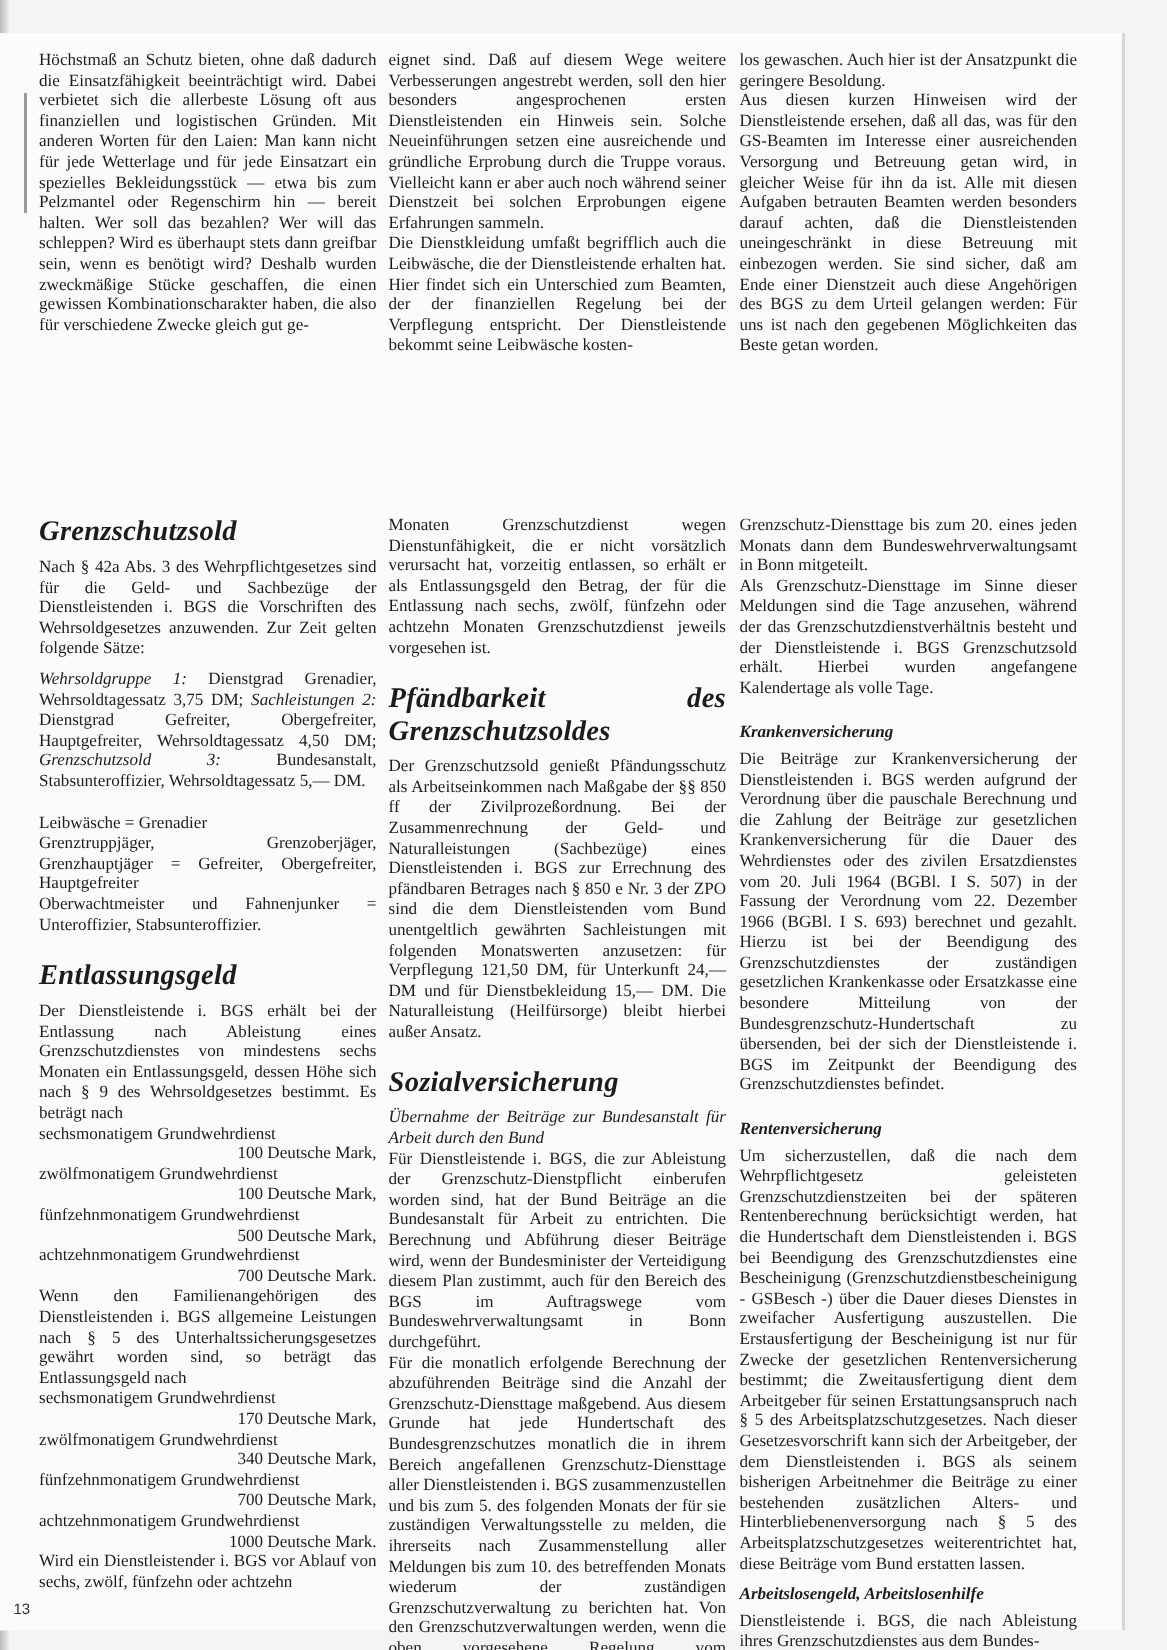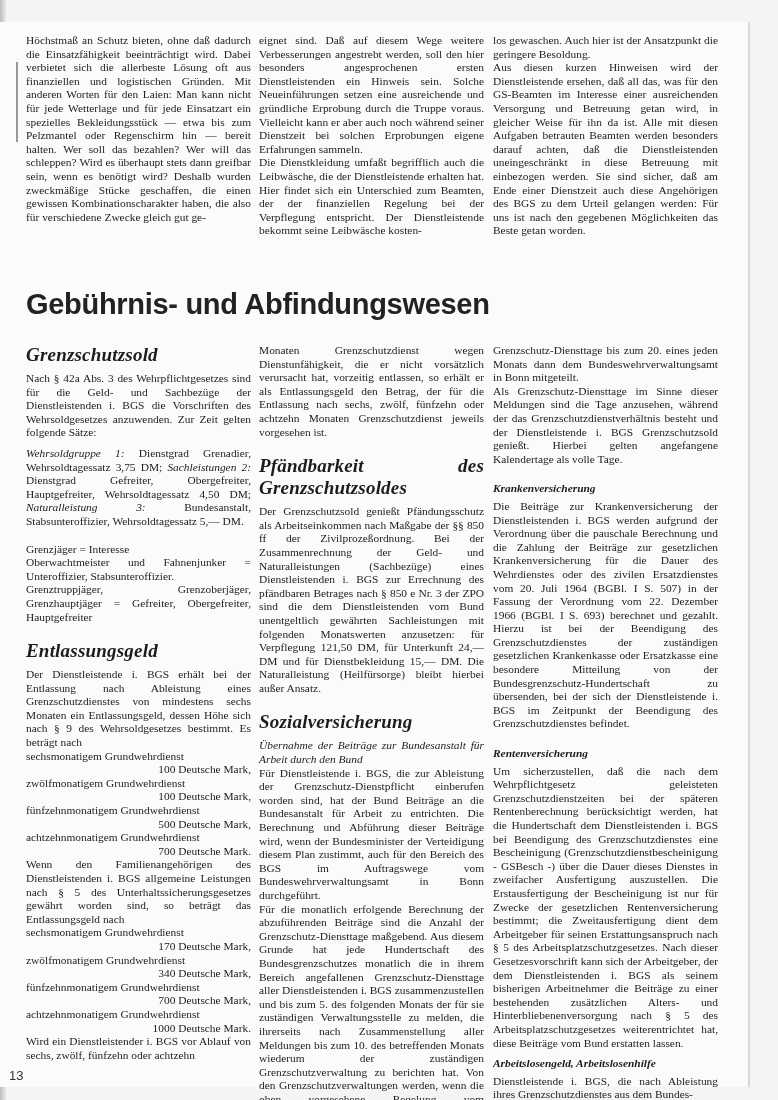--- a/index.html
+++ b/index.html
@@ -30,21 +30,21 @@
   .h-italic { font-style:italic; font-size:19px; line-height:22px; margin:0 0 6px 0; letter-spacing:0.2px; }
   .h-small { font-style:italic; font-size:11.4px; line-height:13.6px; margin:0 0 4px 0; }
   .sub-italic { font-style:italic; }
   .amount { text-align:right; }
   .title {
     position:absolute; left:26px; top:288px;
     font-family:"Liberation Sans", "DejaVu Sans", sans-serif;
     font-weight:bold; font-size:29px; letter-spacing:-0.3px; color:#222;
   }
   .pagenum {
-    position:absolute; left:9px; top:1076px; font-size:13px;
+    position:absolute; left:9px; top:1076px; font-size:10px;
     font-family:"Liberation Sans", sans-serif; color:#333;
   }
 </style>
 </head>
 <body>
 
 <div class="edge-left"></div>
 <div class="page">
   <div class="spine-mark"></div>
 
@@ -53,32 +53,31 @@
   </div>
   <div class="col" style="left:259px; top:12px;">
     <p>eignet sind. Daß auf diesem Wege weitere Verbesserungen angestrebt werden, soll den hier besonders angesprochenen ersten Dienstleistenden ein Hinweis sein. Solche Neueinführungen setzen eine ausreichende und gründliche Erprobung durch die Truppe voraus. Vielleicht kann er aber auch noch während seiner Dienstzeit bei solchen Erprobungen eigene Erfahrungen sammeln.</p>
     <p>Die Dienstkleidung umfaßt begrifflich auch die Leibwäsche, die der Dienstleistende erhalten hat. Hier findet sich ein Unterschied zum Beamten, der der finanziellen Regelung bei der Verpflegung entspricht. Der Dienstleistende bekommt seine Leibwäsche kosten-</p>
   </div>
   <div class="col" style="left:493px; top:12px;">
     <p>los gewaschen. Auch hier ist der Ansatzpunkt die geringere Besoldung.</p>
     <p>Aus diesen kurzen Hinweisen wird der Dienstleistende ersehen, daß all das, was für den GS-Beamten im Interesse einer ausreichenden Versorgung und Betreuung getan wird, in gleicher Weise für ihn da ist. Alle mit diesen Aufgaben betrauten Beamten werden besonders darauf achten, daß die Dienstleistenden uneingeschränkt in diese Betreuung mit einbezogen werden. Sie sind sicher, daß am Ende einer Dienstzeit auch diese Angehörigen des BGS zu dem Urteil gelangen werden: Für uns ist nach den gegebenen Möglichkeiten das Beste getan worden.</p>
   </div>
 
-  <div class="title" style="top:266px;">Gebührnis- und Abfindungswesen</div>
 
   <div class="col" style="left:26px; top:322px;">
     <h3 class="h-italic">Grenzschutzsold</h3>
     <p>Nach § 42a Abs. 3 des Wehrpflichtgesetzes sind für die Geld- und Sachbezüge der Dienstleistenden i. BGS die Vorschriften des Wehrsoldgesetzes anzuwenden. Zur Zeit gelten folgende Sätze:</p>
     <div class="gap"></div>
-    <p><span class="sub-italic">Wehrsoldgruppe 1:</span><span> Dienstgrad Grenadier, Wehrsoldtagessatz 3,75 DM; </span><span class="sub-italic">Sachleistungen 2:</span><span> Dienstgrad Gefreiter, Obergefreiter, Hauptgefreiter, Wehrsoldtagessatz 4,50 DM; </span><span class="sub-italic">Naturalleistung 3:</span><span> Bundesanstalt, Stabsunteroffizier, Wehrsoldtagessatz 5,— DM.</span></p>
+    <p><span class="sub-italic">Wehrsoldgruppe 1:</span><span> Dienstgrad Grenadier, Wehrsoldtagessatz 3,75 DM; </span><span class="sub-italic">Sachleistungen 2:</span><span> Dienstgrad Gefreiter, Obergefreiter, Hauptgefreiter, Wehrsoldtagessatz 4,50 DM; </span><span class="sub-italic">Grenzschutzsold 3:</span><span> Bundesanstalt, Stabsunteroffizier, Wehrsoldtagessatz 5,— DM.</span></p>
     <div class="gap"></div>
     <div class="gap"></div>
-    <p>Grenzjäger = Interesse</p>
+    <p>Leibwäsche = Grenadier</p>
+    <p>Grenztruppjäger, Grenzoberjäger, Grenzhauptjäger = Gefreiter, Obergefreiter, Hauptgefreiter</p>
     <p>Oberwachtmeister und Fahnenjunker = Unteroffizier, Stabsunteroffizier.</p>
-    <p>Grenztruppjäger, Grenzoberjäger, Grenzhauptjäger = Gefreiter, Obergefreiter, Hauptgefreiter</p>
     <div class="gap-lg"></div>
     <h3 class="h-italic">Entlassungsgeld</h3>
     <p>Der Dienstleistende i. BGS erhält bei der Entlassung nach Ableistung eines Grenzschutzdienstes von mindestens sechs Monaten ein Entlassungsgeld, dessen Höhe sich nach § 9 des Wehrsoldgesetzes bestimmt. Es beträgt nach</p>
     <p>sechsmonatigem Grundwehrdienst</p>
     <p class="amount">100 Deutsche Mark,</p>
     <p>zwölfmonatigem Grundwehrdienst</p>
     <p class="amount">100 Deutsche Mark,</p>
     <p>fünfzehnmonatigem Grundwehrdienst</p>
     <p class="amount">500 Deutsche Mark,</p>
     <p>achtzehnmonatigem Grundwehrdienst</p>
@@ -102,21 +101,21 @@
     <p>Der Grenzschutzsold genießt Pfändungsschutz als Arbeitseinkommen nach Maßgabe der §§ 850 ff der Zivilprozeßordnung. Bei der Zusammenrechnung der Geld- und Naturalleistungen (Sachbezüge) eines Dienstleistenden i. BGS zur Errechnung des pfändbaren Betrages nach § 850 e Nr. 3 der ZPO sind die dem Dienstleistenden vom Bund unentgeltlich gewährten Sachleistungen mit folgenden Monatswerten anzusetzen: für Verpflegung 121,50 DM, für Unterkunft 24,— DM und für Dienstbekleidung 15,— DM. Die Naturalleistung (Heilfürsorge) bleibt hierbei außer Ansatz.</p>
     <div class="gap-lg"></div>
     <h3 class="h-italic">Sozialversicherung</h3>
     <p class="sub-italic">Übernahme der Beiträge zur Bundesanstalt für Arbeit durch den Bund</p>
     <p>Für Dienstleistende i. BGS, die zur Ableistung der Grenzschutz-Dienstpflicht einberufen worden sind, hat der Bund Beiträge an die Bundesanstalt für Arbeit zu entrichten. Die Berechnung und Abführung dieser Beiträge wird, wenn der Bundesminister der Verteidigung diesem Plan zustimmt, auch für den Bereich des BGS im Auftragswege vom Bundeswehrverwaltungsamt in Bonn durchgeführt.</p>
     <p>Für die monatlich erfolgende Berechnung der abzuführenden Beiträge sind die Anzahl der Grenzschutz-Diensttage maßgebend. Aus diesem Grunde hat jede Hundertschaft des Bundesgrenzschutzes monatlich die in ihrem Bereich angefallenen Grenzschutz-Diensttage aller Dienstleistenden i. BGS zusammenzustellen und bis zum 5. des folgenden Monats der für sie zuständigen Verwaltungsstelle zu melden, die ihrerseits nach Zusammenstellung aller Meldungen bis zum 10. des betreffenden Monats wiederum der zuständigen Grenzschutzverwaltung zu berichten hat. Von den Grenzschutzverwaltungen werden, wenn die oben vorgesehene Regelung vom Bundesminister der Verteidigung gebilligt wird, die zusammengestellten</p>
   </div>
 
   <div class="col" style="left:493px; top:322px;">
     <p>Grenzschutz-Diensttage bis zum 20. eines jeden Monats dann dem Bundeswehrverwaltungsamt in Bonn mitgeteilt.</p>
-    <p>Als Grenzschutz-Diensttage im Sinne dieser Meldungen sind die Tage anzusehen, während der das Grenzschutzdienstverhältnis besteht und der Dienstleistende i. BGS Grenzschutzsold genießt. Hierbei gelten angefangene Kalendertage als volle Tage.</p>
+    <p>Als Grenzschutz-Diensttage im Sinne dieser Meldungen sind die Tage anzusehen, während der das Grenzschutzdienstverhältnis besteht und der Dienstleistende i. BGS Grenzschutzsold erhält. Hierbei wurden angefangene Kalendertage als volle Tage.</p>
     <div class="gap-lg"></div>
     <h4 class="h-small">Krankenversicherung</h4>
     <p>Die Beiträge zur Krankenversicherung der Dienstleistenden i. BGS werden aufgrund der Verordnung über die pauschale Berechnung und die Zahlung der Beiträge zur gesetzlichen Krankenversicherung für die Dauer des Wehrdienstes oder des zivilen Ersatzdienstes vom 20. Juli 1964 (BGBl. I S. 507) in der Fassung der Verordnung vom 22. Dezember 1966 (BGBl. I S. 693) berechnet und gezahlt. Hierzu ist bei der Beendigung des Grenzschutzdienstes der zuständigen gesetzlichen Krankenkasse oder Ersatzkasse eine besondere Mitteilung von der Bundesgrenzschutz-Hundertschaft zu übersenden, bei der sich der Dienstleistende i. BGS im Zeitpunkt der Beendigung des Grenzschutzdienstes befindet.</p>
     <div class="gap-lg"></div>
     <h4 class="h-small">Rentenversicherung</h4>
     <p>Um sicherzustellen, daß die nach dem Wehrpflichtgesetz geleisteten Grenzschutzdienstzeiten bei der späteren Rentenberechnung berücksichtigt werden, hat die Hundertschaft dem Dienstleistenden i. BGS bei Beendigung des Grenzschutzdienstes eine Bescheinigung (Grenzschutzdienstbescheinigung - GSBesch -) über die Dauer dieses Dienstes in zweifacher Ausfertigung auszustellen. Die Erstausfertigung der Bescheinigung ist nur für Zwecke der gesetzlichen Rentenversicherung bestimmt; die Zweitausfertigung dient dem Arbeitgeber für seinen Erstattungsanspruch nach § 5 des Arbeitsplatzschutzgesetzes. Nach dieser Gesetzesvorschrift kann sich der Arbeitgeber, der dem Dienstleistenden i. BGS als seinem bisherigen Arbeitnehmer die Beiträge zu einer bestehenden zusätzlichen Alters- und Hinterbliebenenversorgung nach § 5 des Arbeitsplatzschutzgesetzes weiterentrichtet hat, diese Beiträge vom Bund erstatten lassen.</p>
     <div class="gap"></div>
     <h4 class="h-small">Arbeitslosengeld, Arbeitslosenhilfe</h4>
     <p>Dienstleistende i. BGS, die nach Ableistung ihres Grenzschutzdienstes aus dem Bundes-</p>
   </div>

